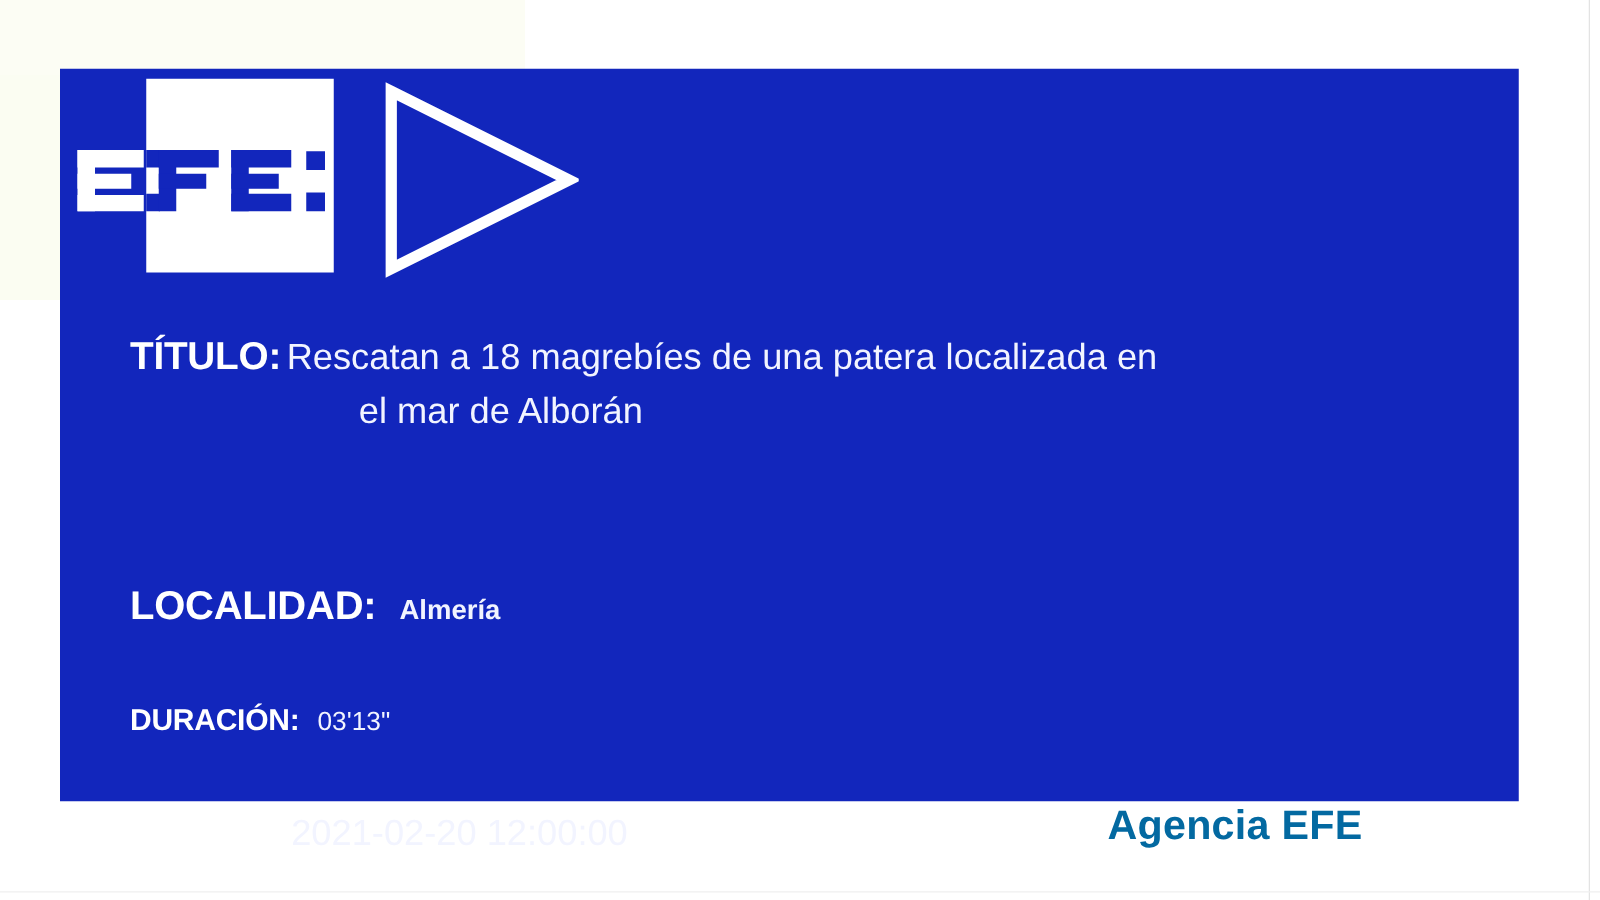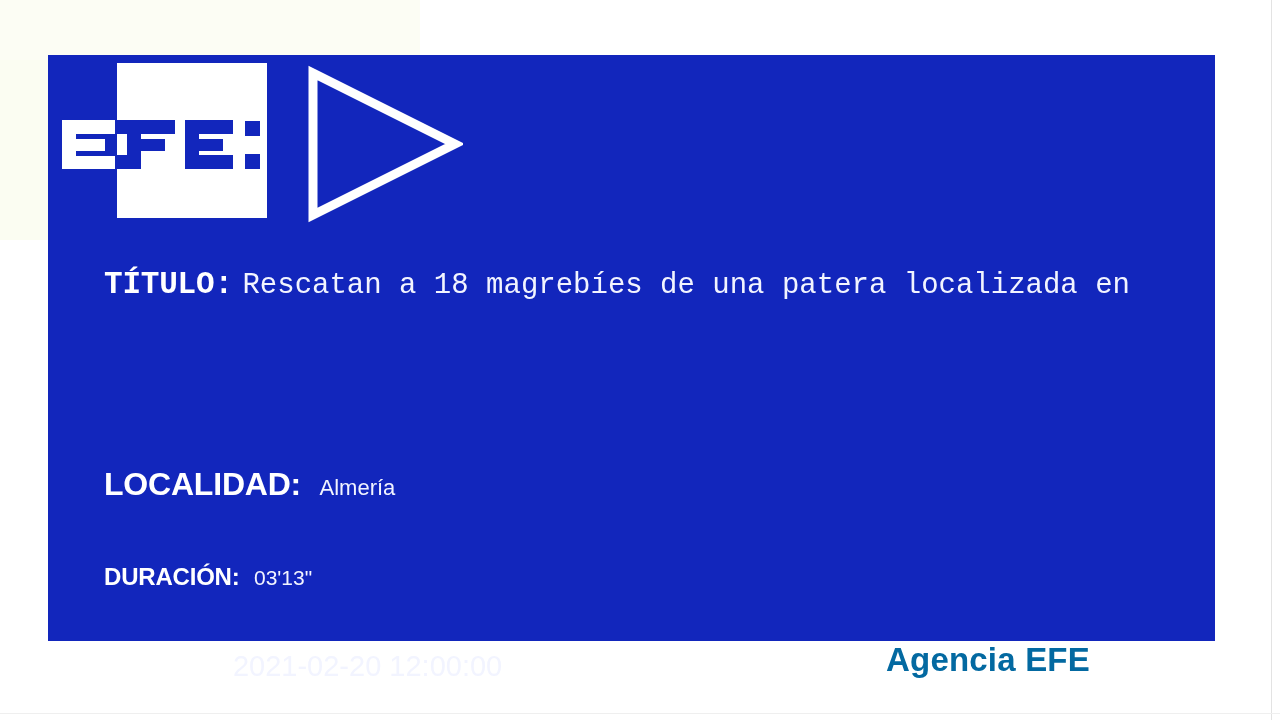--- a/index.html
+++ b/index.html
@@ -139,21 +139,20 @@
     color: #f2f4ff;
   }
 
   
   .row-titulo {
     position: absolute;
     left: 56px;
     top: 0;
     width: 1110px;
     white-space: normal;
-    font-family: Liberation Mono, monospace;
   }
   .row-titulo .label {
     font-size: 31px;
     line-height: 44px;
     letter-spacing: -0.2px;
   }
   .row-titulo .value {
     font-size: 29px;
     line-height: 44px;
   }
@@ -171,20 +170,21 @@
     left: 56px;
     top: 203px;
   }
   .row-localidad .label {
     font-size: 32px;
     letter-spacing: -0.2px;
   }
   .row-localidad .value {
     font-size: 22px;
     padding-left: 14px;
+    font-weight: bold;
   }
 
   
   .row-duracion {
     position: absolute;
     left: 56px;
     top: 300px;
   }
   .row-duracion .label {
     font-size: 24px;
@@ -261,20 +261,21 @@
         <polygon points="10,8 152,79 10,150" fill="none" stroke="#ffffff" stroke-width="9" stroke-linejoin="miter"></polygon>
       </svg>
     </div>
   </div>
 
   <div class="fields">
 
     <div class="row row-titulo">
       <span class="label">TÍTULO:</span>
       <span class="value">Rescatan a 18 magrebíes de una patera localizada en</span>
+      <span class="line2">el mar de Alborán</span>
     </div>
 
     <div class="row row-localidad">
       <span class="label">LOCALIDAD:</span>
       <span class="value">Almería</span>
     </div>
 
     <div class="row row-duracion">
       <span class="label">DURACIÓN:</span>
       <span class="value">03'13"</span>

